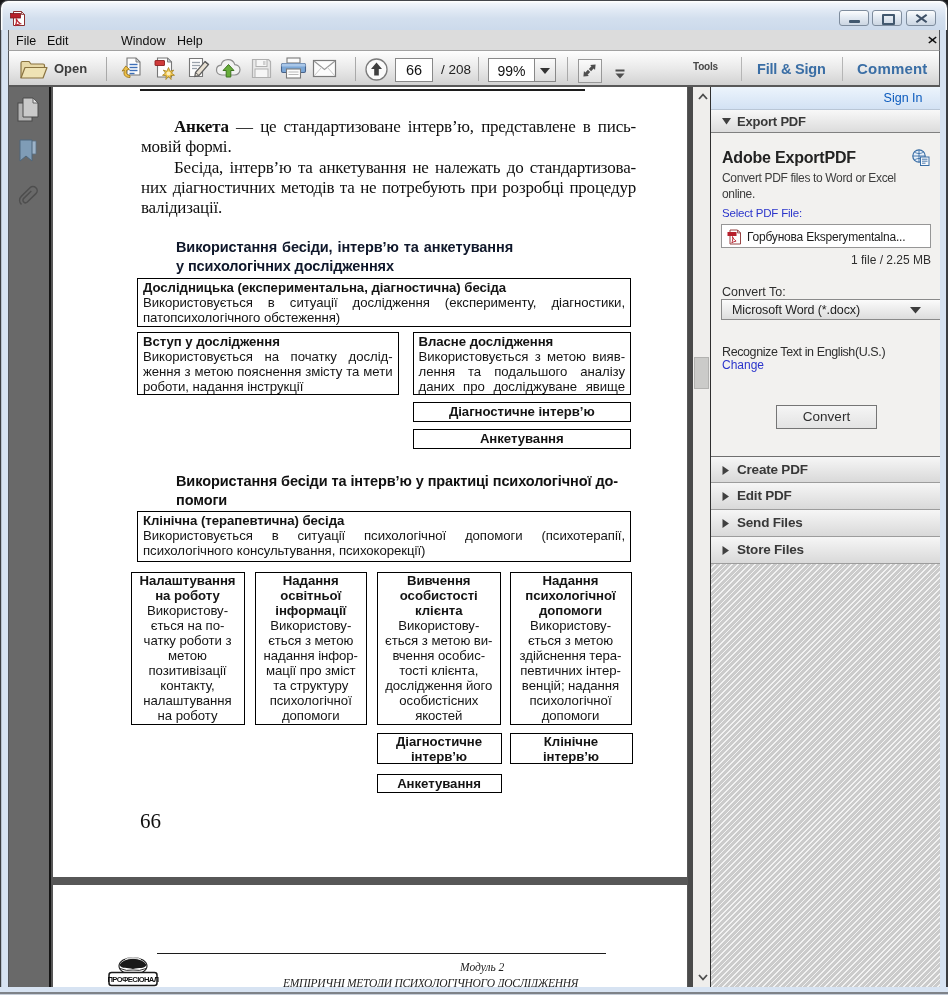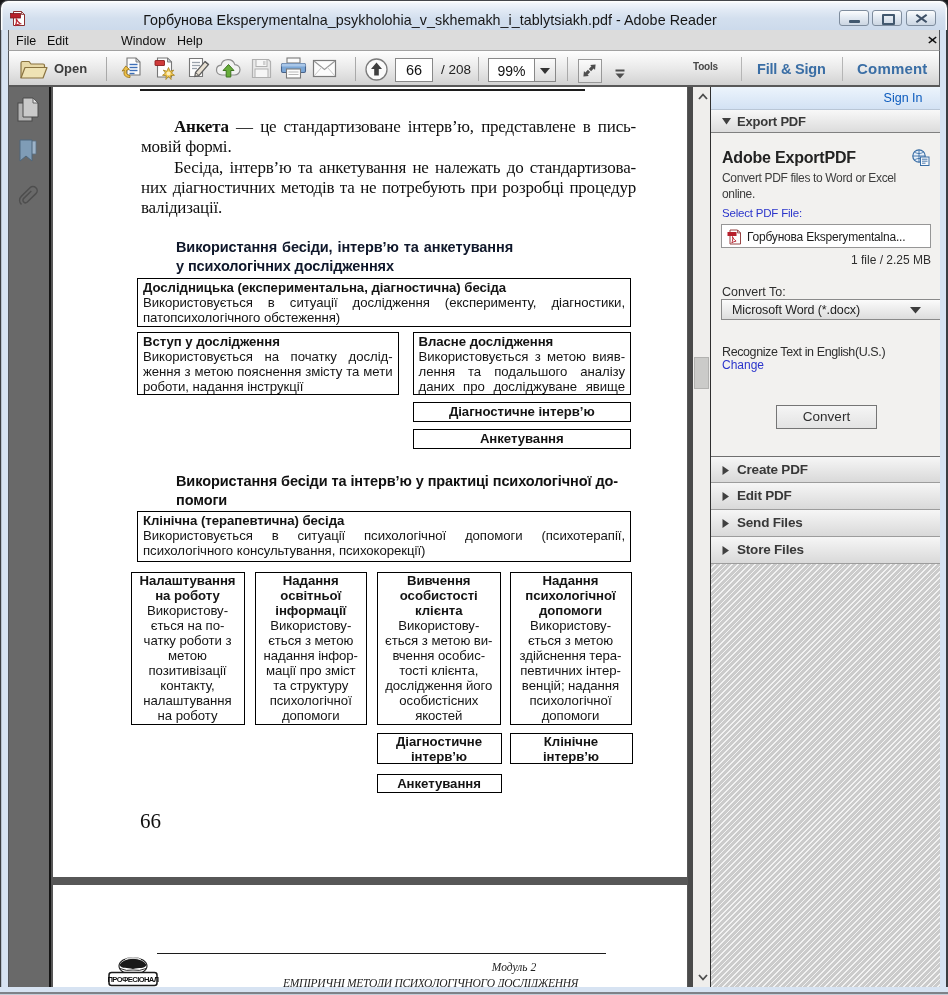--- a/index.html
+++ b/index.html
@@ -40,21 +40,20 @@
        color:#141414;padding:1px 5px 0 5px;overflow:hidden;}
   .box .bt{font-weight:700;}
   .bc{text-align:center;}
 </style>
 </head>
 <body>
 <div id="win">
   <div class="abs" style="left:0;top:0;width:12px;height:12px;background:#17181a;"></div>
     <div class="abs" style="left:936px;top:0;width:12px;height:12px;background:#17181a;"></div>
     <div id="titlebar" class="abs"></div>
-  <div id="title" class="abs">Горбунова Eksperymentalna_psykholohia_v_skhemakh_i_tablytsiakh.pdf - Adobe Reader</div>
   <div class="abs" style="left:10px;top:10px;width:17px;height:17px;">
     <svg width="17" height="17" viewBox="0 0 17 17">
       <path d="M3.5 1.5 h8 l3 3 v11 h-11 z" fill="#fdfdfd" stroke="#8c2f2f" stroke-width="1"></path>
       <path d="M11.5 1.5 l3 3 h-3 z" fill="#d9d9d9" stroke="#8c2f2f" stroke-width="0.8"></path>
       <rect x="0.5" y="3.5" width="10" height="4.5" fill="#b71f2b" stroke="#7c1820" stroke-width="0.8"></rect>
       <path d="M6.2 8.5 c0.8 2.2 2.2 4.2 4.2 5.3 -1.8 0.3 -3.6 1 -5 2 1-1.7 1.3-4.5 0.8-7.3z" fill="none" stroke="#b71f2b" stroke-width="1.1"></path>
     </svg>
   </div>
 
   <div class="abs" style="left:839px;top:10px;width:30px;height:16px;border:1px solid #7e8c9d;border-radius:3px;box-sizing:border-box;background:linear-gradient(#fcfdfe,#e3eaf2 45%,#ccd6e2);">
@@ -283,21 +282,21 @@
       <ellipse rx="14" ry="8.5" fill="#fff" stroke="#1a1a1a" stroke-width="1.1"></ellipse>
       <path d="M-13.5 -1 a14 8.5 0 0 1 27 0 c-3 4.5 -7 2 -13.5 4 c-6.5 -2 -10.5 0.5 -13.5 -4 z" fill="#1a1a1a"></path>
       <path d="M-13 2.5 q6.5 3 13 1.5 q6.5 1.5 13 -1.5" fill="none" stroke="#1a1a1a" stroke-width="0.9"></path>
       <path d="M-8 -6.5 q8 -4 16 0" fill="none" stroke="#fff" stroke-width="0.8"></path>
     </g>
     <g>
       <rect x="5" y="17.5" width="48" height="13" rx="2.5" fill="#fff" stroke="#1a1a1a" stroke-width="1.5"></rect>
       <text x="29" y="27" text-anchor="middle" font-size="7.6" font-weight="bold" font-family="Liberation Sans" fill="#111" style="letter-spacing:-0.6px;">ПРОФЕСІОНАЛ</text>
     </g>
   </svg>
-  <div class="abs serif" style="left:460px;top:961px;width:108px;text-align:center;font-style:italic;font-size:11.5px;color:#222;">Модуль 2</div>
+  <div class="abs serif" style="left:460px;top:961px;width:108px;text-align:left;font-style:italic;font-size:11.5px;color:#222;">Модуль 2</div>
   <div class="abs serif" style="left:283px;top:977px;width:300px;font-style:italic;font-size:11.5px;letter-spacing:-0.3px;color:#222;white-space:nowrap;">ЕМПІРИЧНІ МЕТОДИ ПСИХОЛОГІЧНОГО ДОСЛІДЖЕННЯ</div>
   <div id="docsep" class="abs"></div>
   <div id="scrollbar" class="abs">
     <svg class="abs" style="left:5px;top:6px;" width="10" height="7" viewBox="0 0 10 7">
         <path d="M1 6 L5 1.5 L9 6" fill="none" stroke="#4d4d4d" stroke-width="1.8"></path>
       </svg>
     <div class="abs" style="left:1.5px;top:270px;width:14.5px;height:32px;background:#cbcbc9;border:1px solid #b2b2b0;box-sizing:border-box;"></div>
     <svg class="abs" style="left:5px;top:887px;" width="10" height="7" viewBox="0 0 10 7">
         <path d="M1 1 L5 5.5 L9 1" fill="none" stroke="#4d4d4d" stroke-width="1.8"></path>
       </svg>

